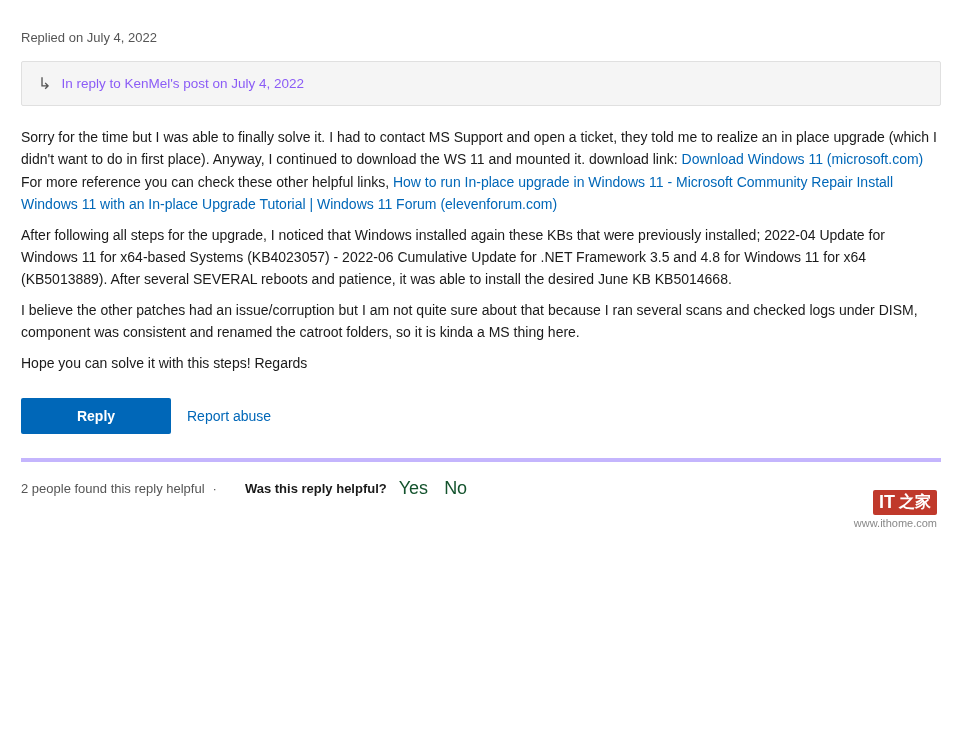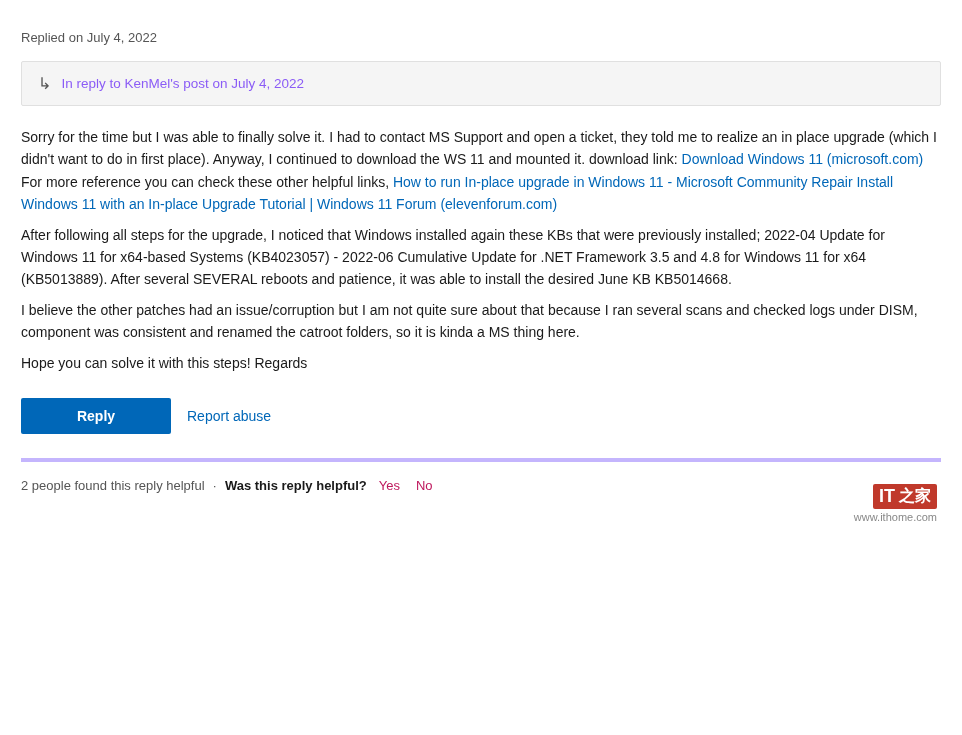--- a/index.html
+++ b/index.html
@@ -134,33 +134,33 @@
       position: relative;
     }
 
     .helpful-text {
       color: #555;
     }
 
     .helpful-question {
       font-weight: 600;
       color: #1a1a1a;
-      margin-left: 0;
+      margin-left: 20px;
     }
 
     .helpful-dot {
       color: #555;
     }
 
     .helpful-yes, .helpful-no {
-      color: #be185d;
+      color: #14532d;
       background: none;
       border: none;
       cursor: pointer;
-      font-size: 13px;
+      font-size: 18px;
       padding: 0 4px;
       font-weight: 500;
     }
 
     .watermark {
       position: absolute;
       right: 4px;
       bottom: -30px;
       display: flex;
       flex-direction: column;

